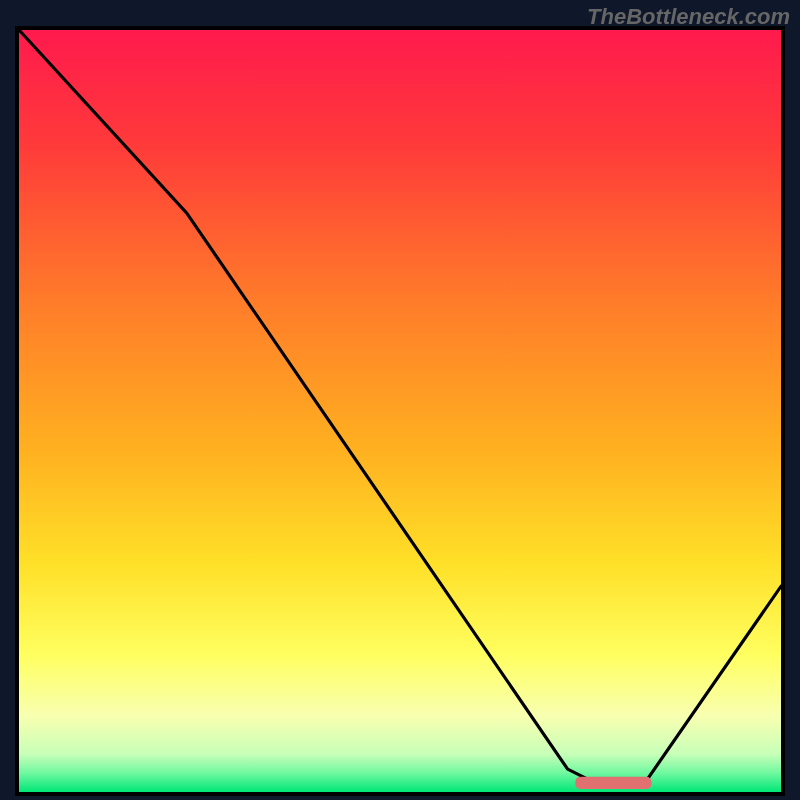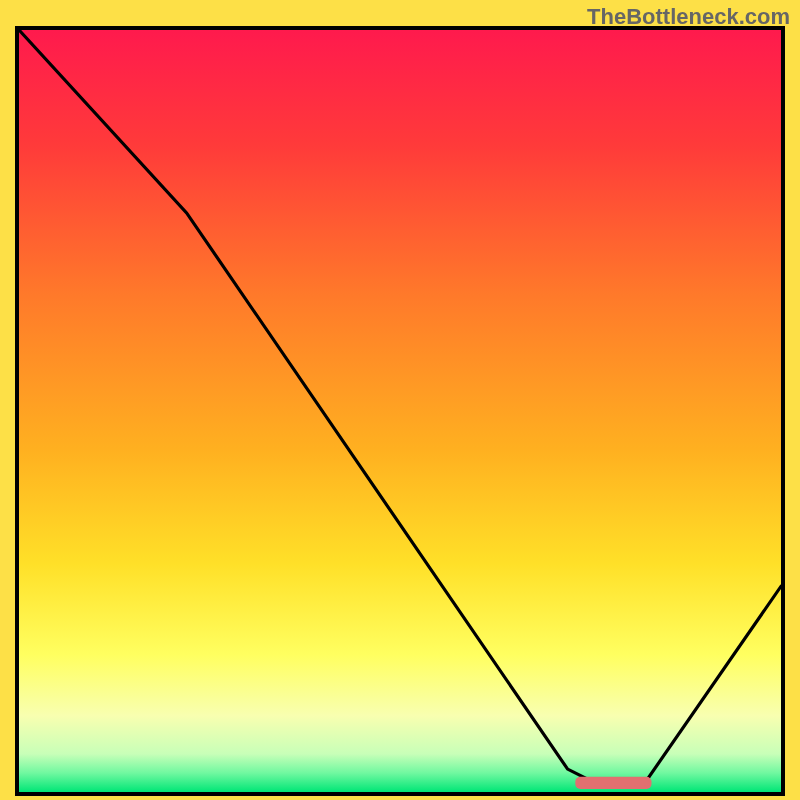--- a/index.html
+++ b/index.html
@@ -7,21 +7,22 @@
     padding: 0;
     width: 800px;
     height: 800px;
     background: #000;
     font-family: Arial, Helvetica, sans-serif;
   }
   .outer {
     position: relative;
     width: 800px;
     height: 800px;
-    background: #fde047;
+    background: #0f172a;
+    font-style: italic;
   }
   .frame {
     position: absolute;
     left: 15px;
     top: 26px;
     width: 770px;
     height: 770px;
     background: #000;
     border: 4px solid #000;
     box-sizing: border-box;

